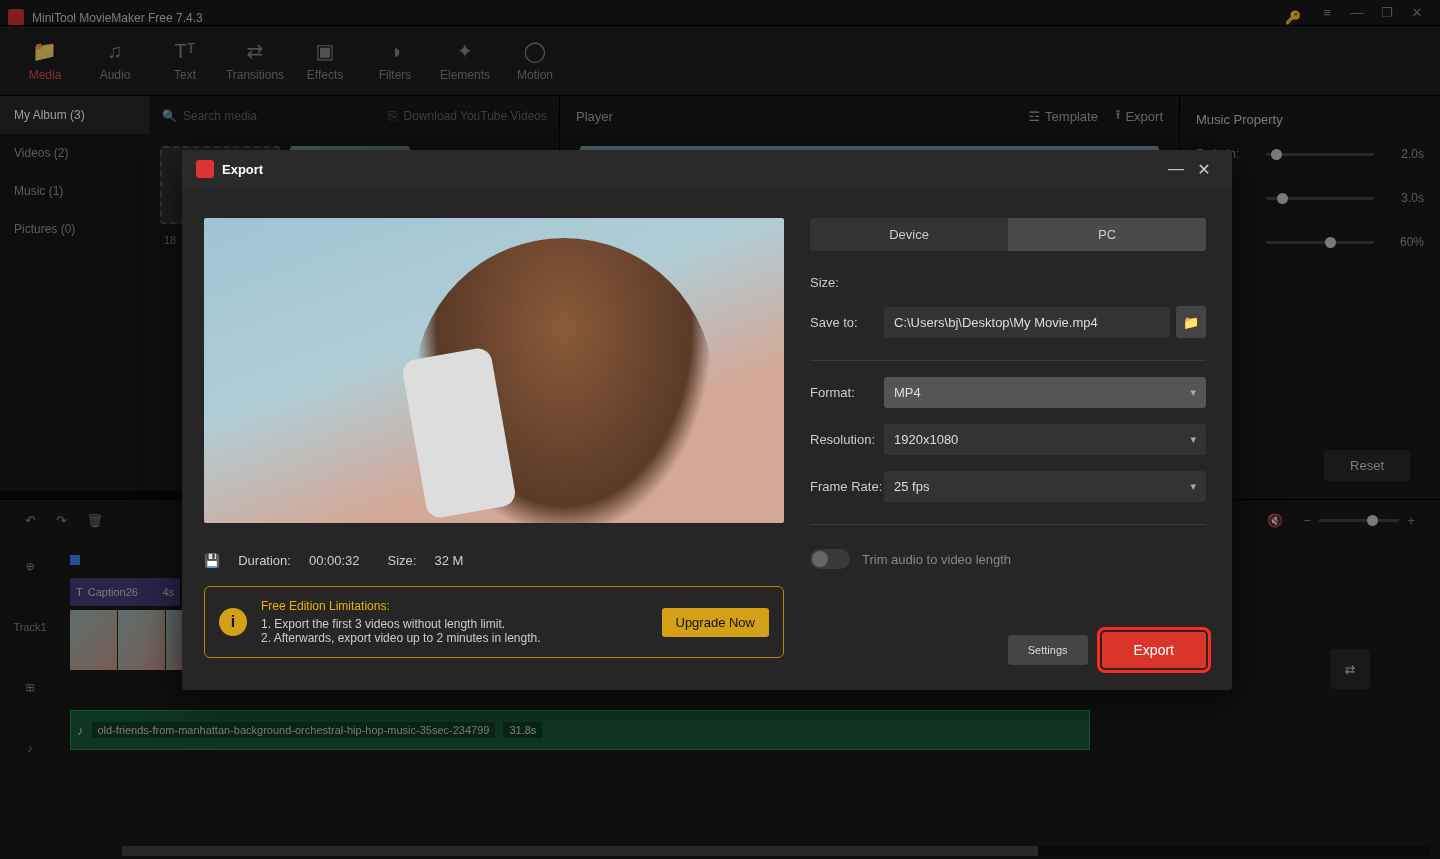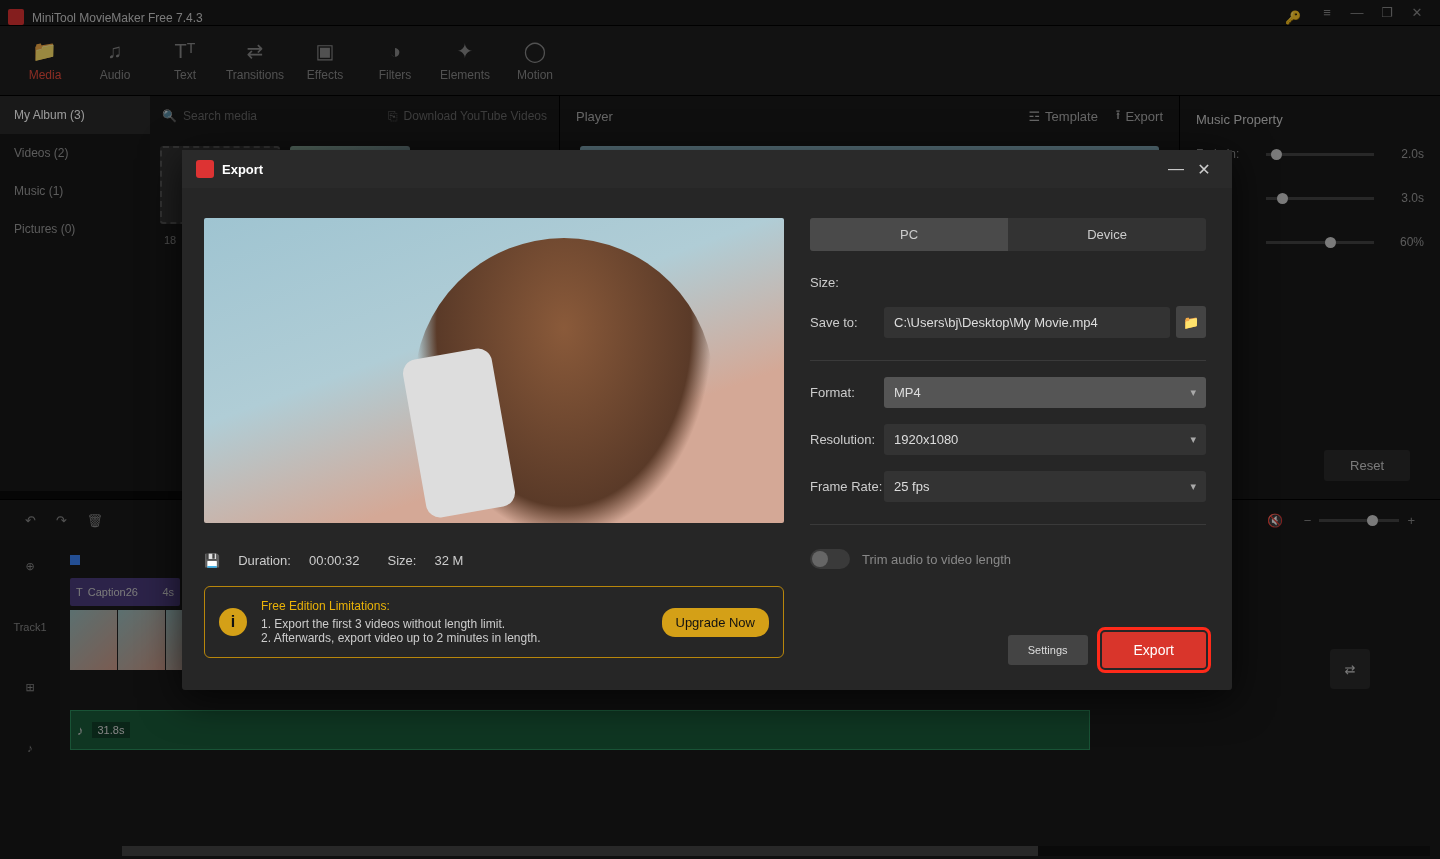--- a/index.html
+++ b/index.html
@@ -86,21 +86,21 @@
 .dlg-preview { width: 580px; height: 305px; background: linear-gradient(160deg,#9fc4d1 0%,#b0cdd6 40%,#d4a896 70%); border-radius:2px; position:relative; overflow:hidden;}
 
 .dlg-preview .hair { position:absolute; left:210px; top:20px; width:300px; height:300px; background: radial-gradient(ellipse at 50% 30%, #8a5a3a 0%, #5a3a28 60%, transparent 70%); border-radius:50%;}
 .dlg-preview .phone { position:absolute; left:210px; top:135px; width:90px; height:160px; background:#ddd; border-radius:14px; transform: rotate(-10deg);}
 .dlg-meta { display:flex; align-items:center; gap: 18px; margin-top: 30px; color:#ccc; font-size:13px;}
 .dlg-meta .ficon { color:#aaa;}
 .dlg-warn { margin-top: 18px; border: 1px solid #b8860b; border-radius: 6px; padding: 12px 14px; display:flex; align-items:center; gap:14px;}
 .dlg-warn .winfo { width:28px; height:28px; border-radius:50%; background:#d4a017; color:#111; display:flex; align-items:center; justify-content:center; font-weight:bold; font-size:16px;}
 .dlg-warn .txt { flex:1; font-size:12px; color:#ccc;}
 .dlg-warn .txt .hdr { color:#eab308; margin-bottom:4px;}
-.dlg-warn .up-btn { background:#d4a017; color:#111; padding: 7px 14px; border-radius:13px; cursor:pointer; font-size:13px;}
+.dlg-warn .up-btn { background:#d4a017; color:#111; padding: 7px 14px; border-radius:3px; cursor:pointer; font-size:13px;}
 
 .dlg-right { flex:1; display:flex; flex-direction:column;}
 .seg { display:flex; background:#333; border-radius:3px; overflow:hidden; margin-bottom: 24px;}
 .seg .opt { flex:1; text-align:center; padding: 9px 0; color:#ccc; cursor:pointer; font-size:13px;}
 .seg .opt.active { background:#4a4a4a; }
 .form-row { display:flex; align-items:center; margin-bottom: 16px;}
 .form-row .flabel { width: 74px; color:#ccc; font-size:13px;}
 .form-row .finput { flex:1; background:#333; color:#ddd; border:none; padding: 8px 10px; border-radius:3px; font-size:13px;}
 .form-row .folder-btn { width:30px; height:32px; margin-left: 6px; background:#444; border-radius:3px; display:flex; align-items:center; justify-content:center; color:#ddd; cursor:pointer;}
 .form-row .fsel { flex:1; background:#333; color:#ddd; padding: 8px 10px; border-radius:3px; display:flex; justify-content:space-between; align-items:center; cursor:pointer; font-size:13px;}
@@ -287,20 +287,21 @@
           <div class="frame"></div>
           <div class="frame"></div>
           <div class="frame"></div>
           <div class="frame"></div>
           <div class="frame"></div>
           <div class="frame"></div>
           <div class="frame"></div>
       </div>
       <div class="track-a-wrap">
         <span>♪</span>
+        <span class="aname">old-friends-from-manhattan-background-orchestral-hip-hop-music-35sec-234799</span>
         <span class="adur">31.8s</span>
       </div>
       <div class="scroll-h">
           <div class="thumb"></div>
         </div>
     </div>
   </div>
 </div>
 
 <div class="swap-badge">⇄</div>
@@ -331,22 +332,22 @@
         <div class="txt">
           <div class="hdr">Free Edition Limitations:</div>
           <div>1. Export the first 3 videos without length limit.</div>
           <div>2. Afterwards, export video up to 2 minutes in length.</div>
         </div>
         <div class="up-btn">Upgrade Now</div>
       </div>
     </div>
     <div class="dlg-right">
       <div class="seg">
+        <div class="opt">Device</div>
         <div class="opt active">PC</div>
-        <div class="opt">Device</div>
       </div>
       <div class="form-row">
         <span class="flabel">Size:</span>
       </div>
       <div class="form-row">
         <span class="flabel">Save to:</span>
         <input class="finput" value="C:\Users\bj\Desktop\My Movie.mp4" style="">
         <div class="folder-btn">
             <span>📁</span>
           </div>

